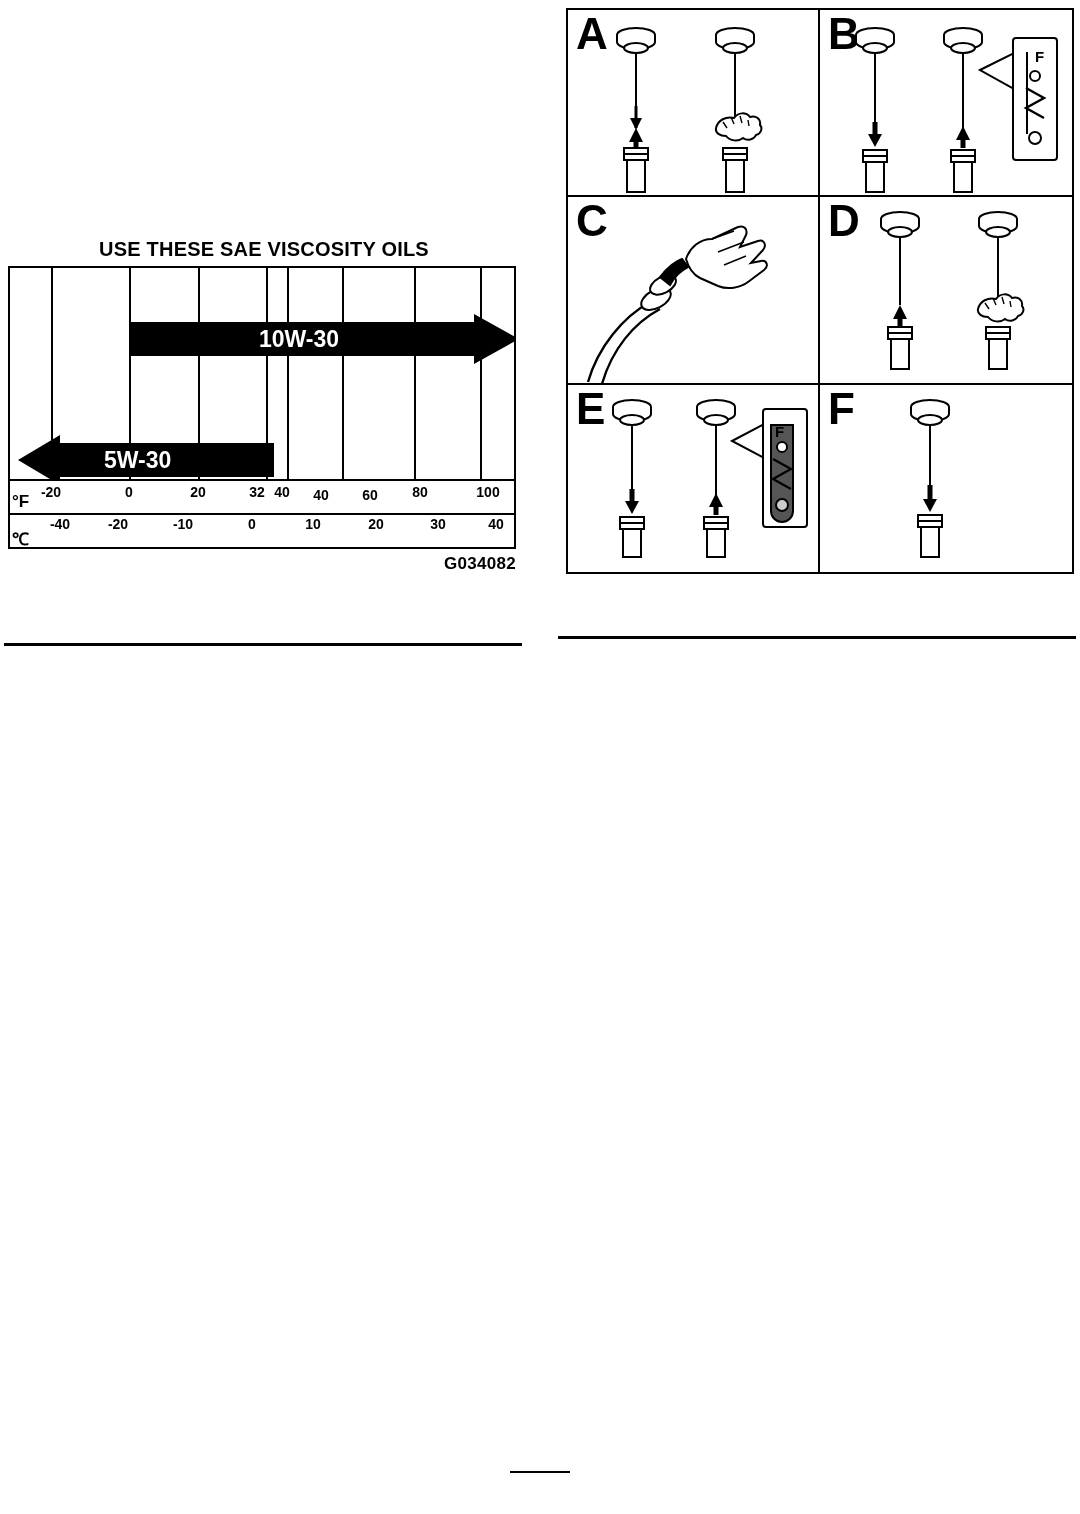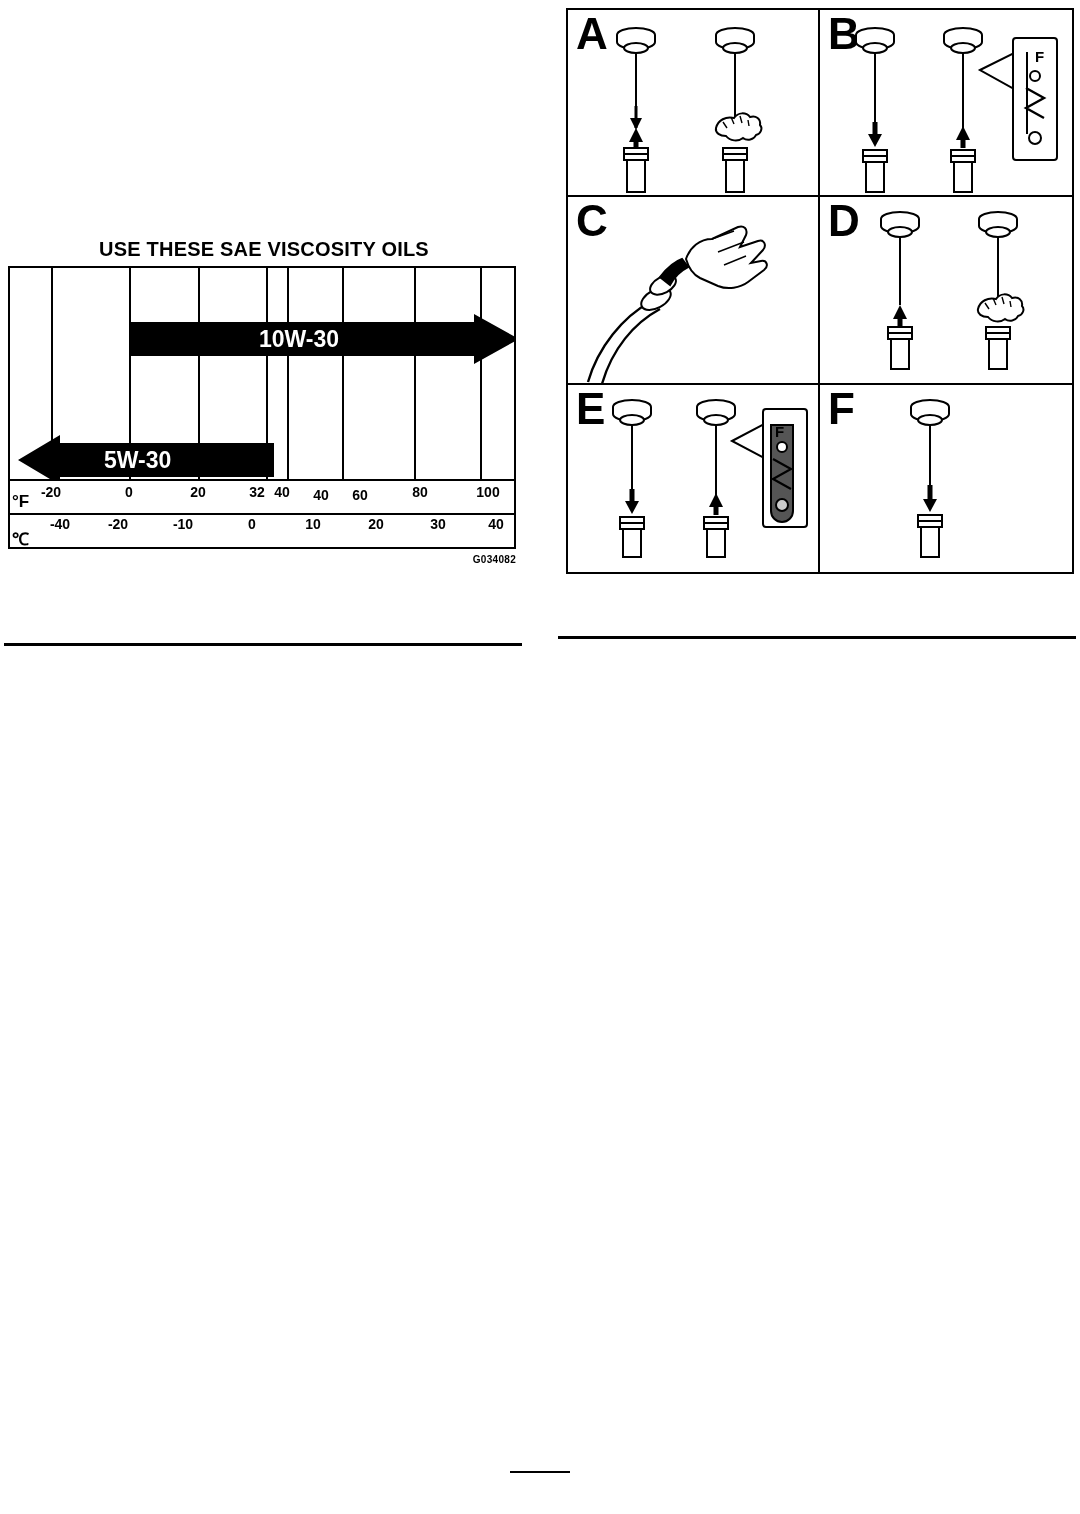--- a/index.html
+++ b/index.html
@@ -109,21 +109,21 @@
     font-weight: bold;
     white-space: nowrap;
   }
 
   #fig-id {
     position: absolute;
     left: 0;
     top: 316px;
     width: 508px;
     text-align: right;
-    font-size: 10px;
+    font-size: 17px;
     font-weight: bold;
     color: #000;
     letter-spacing: 0.3px;
   }
 
   
   #panels-figure {
     position: absolute;
     left: 566px;
     top: 8px;
@@ -223,21 +223,21 @@
     </div>
 
     <div id="axis-f">
       <span class="unit-label" style="left:2px; top:11px;">°F</span>
       <span class="tick-label" style="left:41px;  top:3px;">-20</span>
       <span class="tick-label" style="left:119px; top:3px;">0</span>
       <span class="tick-label" style="left:188px; top:3px;">20</span>
       <span class="tick-label" style="left:241px; top:3px;margin-left:6px;">32</span>
       <span class="tick-label" style="left:272px; top:3px;">40</span>
       <span class="tick-label" style="left:311px; top:6px;">40</span>
-      <span class="tick-label" style="left:350px; top:6px;">60</span>
+      <span class="tick-label" style="left:360px; top:6px;">60</span>
       <span class="tick-label" style="left:410px; top:3px;">80</span>
       <span class="tick-label" style="left:478px; top:3px;">100</span>
     </div>
 
     <div id="axis-c">
       <span class="unit-label" style="left:2px; top:12px;">℃</span>
       <span class="tick-label" style="left:50px;  top:1px;">-40</span>
       <span class="tick-label" style="left:108px; top:1px;">-20</span>
       <span class="tick-label" style="left:173px; top:1px;">-10</span>
       <span class="tick-label" style="left:242px; top:1px;">0</span>

